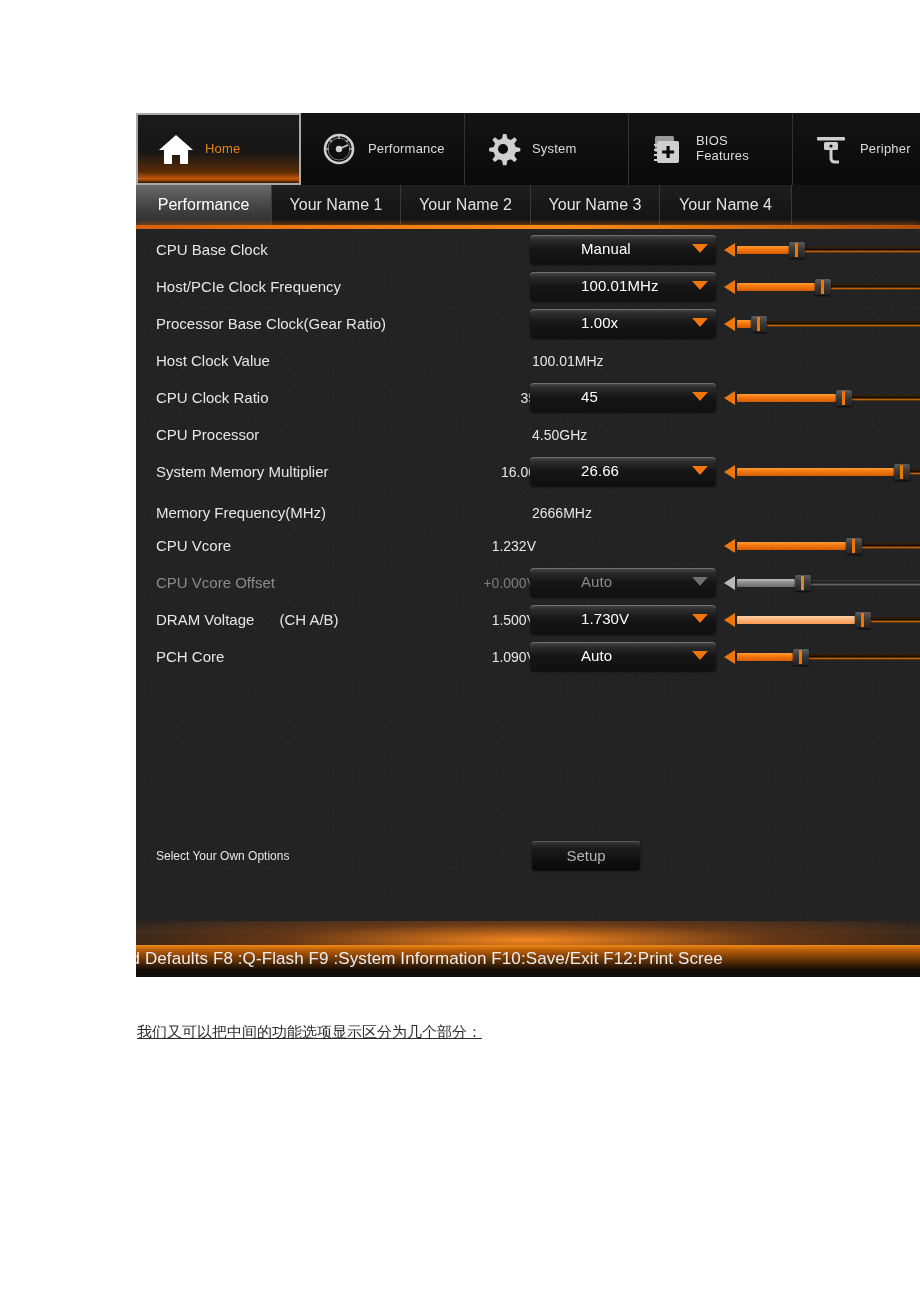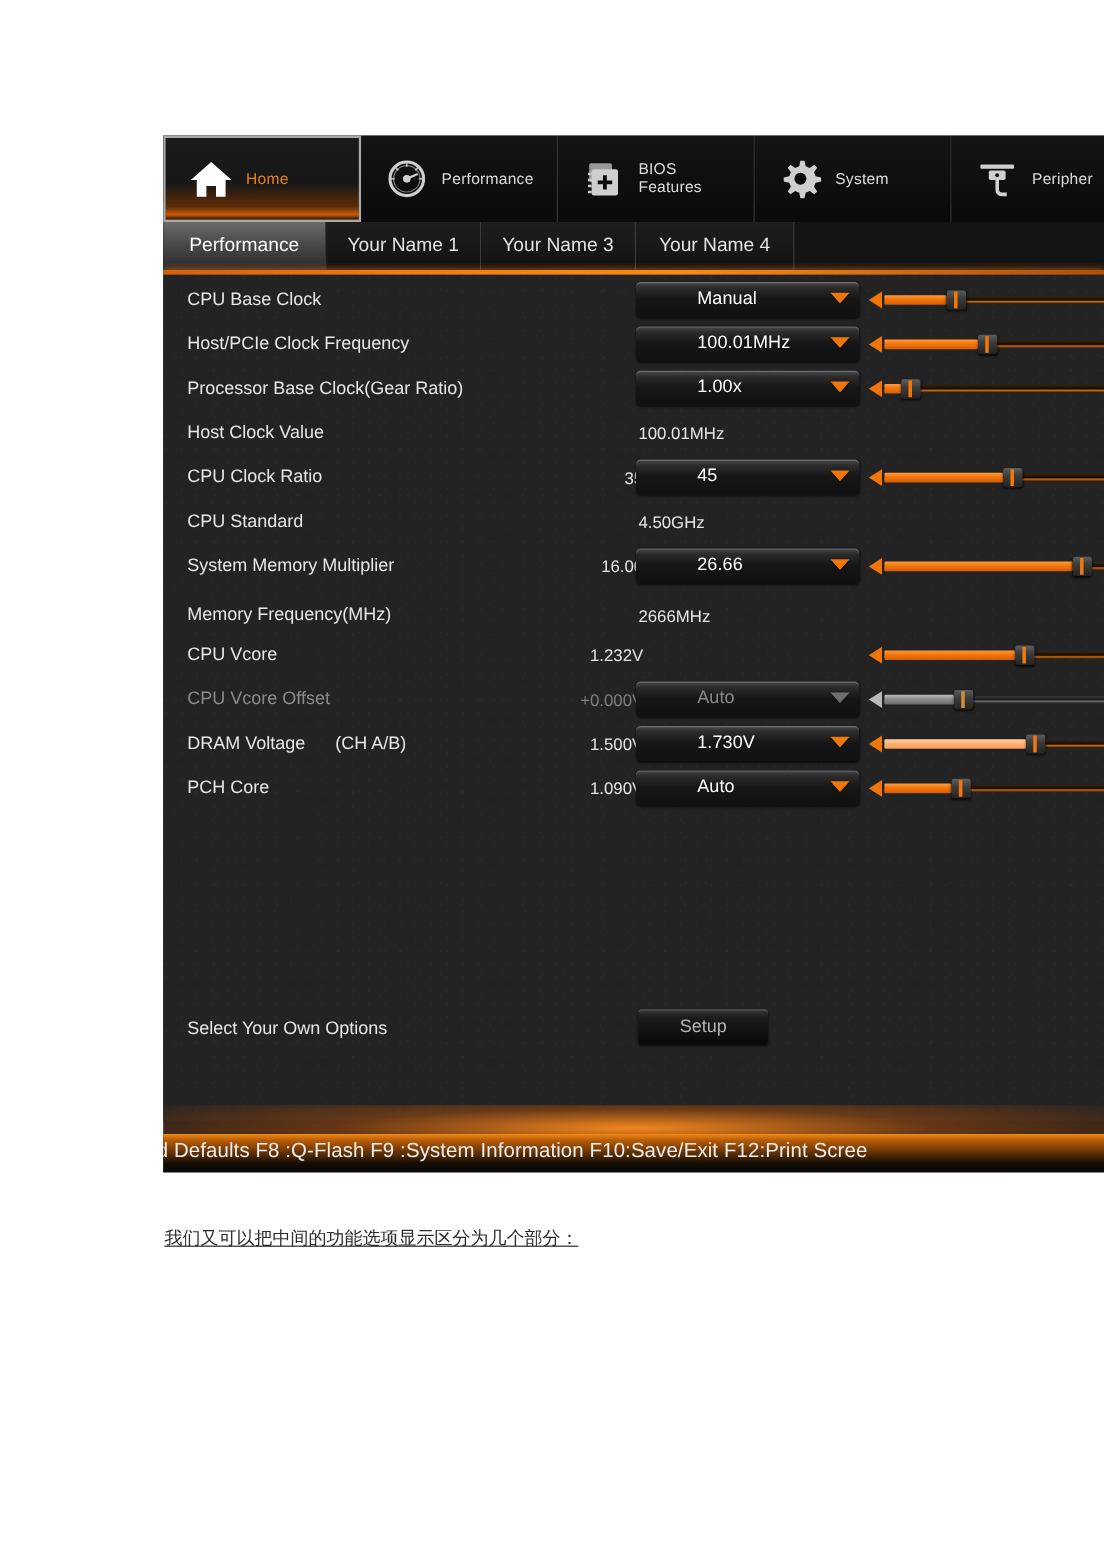--- a/index.html
+++ b/index.html
@@ -249,21 +249,21 @@
     position: absolute;
     left: 0;
     top: 610px;
     width: 784px;
     height: 40px;
   }
   .setup-label {
     position: absolute;
     left: 20px; top: 10px;
     color: #e6e6e6;
-    font-size: 15px;
+    font-size: 12px;
   }
   .setup-btn {
     position: absolute;
     left: 396px;
     top: 2px;
     width: 108px;
     height: 29px;
     border-radius: 3px;
     background: linear-gradient(180deg, #3a3a3a 0%, #1c1c1c 24%, #080808 100%);
     box-shadow: inset 0 1px 0 rgba(255,255,255,.18), 0 1px 2px rgba(0,0,0,.75);
@@ -347,54 +347,55 @@
                 <line x1="29" y1="11" x2="27" y2="13"></line>
                 <line x1="33" y1="20" x2="30" y2="20"></line>
                 <line x1="11" y1="11" x2="13" y2="13"></line>
                 <line x1="7" y1="20" x2="10" y2="20"></line>
               </g>
             </svg></span>
           <span class="nav-label">Performance</span>
         </div>
         <div class="nav-item" style="width: 164px;">
           <span class="nav-icon"><svg width="40" height="40" viewBox="0 0 40 40">
+              <path d="M20 5 l3.4 0 1 4.6 3.4 1.4 3.8-2.7 2.4 2.4 -2.7 3.8 1.4 3.4 4.6 1 0 3.4 -4.6 1 -1.4 3.4 2.7 3.8 -2.4 2.4 -3.8-2.7 -3.4 1.4 -1 4.6 -3.4 0 -1-4.6 -3.4-1.4 -3.8 2.7 -2.4-2.4 2.7-3.8 -1.4-3.4 -4.6-1 0-3.4 4.6-1 1.4-3.4 -2.7-3.8 2.4-2.4 3.8 2.7 3.4-1.4 Z" fill="#cfcfcf"></path>
+              <circle cx="20" cy="20" r="5" fill="#0b0b0b"></circle>
+            </svg></span>
+          <span class="nav-label">System</span>
+        </div>
+        <div class="nav-item" style="width: 164px;">
+          <span class="nav-icon"><svg width="40" height="40" viewBox="0 0 40 40">
               <rect x="8" y="7" width="19" height="16" rx="1.5" fill="#cfcfcf" opacity=".72"></rect>
               <rect x="10" y="12" width="22" height="22" rx="2" fill="#cfcfcf"></rect>
               <g stroke="#cfcfcf" stroke-width="2">
                 <line x1="7" y1="16" x2="10" y2="16"></line>
                 <line x1="7" y1="21" x2="10" y2="21"></line>
                 <line x1="7" y1="26" x2="10" y2="26"></line>
                 <line x1="7" y1="31" x2="10" y2="31"></line>
               </g>
               <path d="M19.5 17 h3.2 v4.4 h4.4 v3.2 h-4.4 v4.4 h-3.2 v-4.4 h-4.4 v-3.2 h4.4 Z" fill="#0b0b0b"></path>
             </svg></span>
           <span class="nav-label">BIOS
 Features</span>
         </div>
-        <div class="nav-item" style="width: 164px;">
-          <span class="nav-icon"><svg width="40" height="40" viewBox="0 0 40 40">
-              <path d="M20 5 l3.4 0 1 4.6 3.4 1.4 3.8-2.7 2.4 2.4 -2.7 3.8 1.4 3.4 4.6 1 0 3.4 -4.6 1 -1.4 3.4 2.7 3.8 -2.4 2.4 -3.8-2.7 -3.4 1.4 -1 4.6 -3.4 0 -1-4.6 -3.4-1.4 -3.8 2.7 -2.4-2.4 2.7-3.8 -1.4-3.4 -4.6-1 0-3.4 4.6-1 1.4-3.4 -2.7-3.8 2.4-2.4 3.8 2.7 3.4-1.4 Z" fill="#cfcfcf"></path>
-              <circle cx="20" cy="20" r="5" fill="#0b0b0b"></circle>
-            </svg></span>
-          <span class="nav-label">System</span>
-        </div>
         <div class="nav-item" style="width: 130px;">
           <span class="nav-icon"><svg width="40" height="40" viewBox="0 0 40 40">
               <rect x="6" y="8" width="28" height="3.6" rx="1" fill="#cfcfcf"></rect>
               <rect x="13" y="13" width="14" height="8" rx="1.5" fill="#cfcfcf"></rect>
               <circle cx="20" cy="17" r="1.6" fill="#0b0b0b"></circle>
               <path d="M20 21 L20 29 Q20 33 24 33 L28 33" fill="none" stroke="#cfcfcf" stroke-width="3"></path>
             </svg></span>
           <span class="nav-label">Peripher</span>
         </div>
       </div>
 
     <div class="subtabs" id="subtabs">
         <div class="subtab active" style="width: 136px;">Performance</div>
         <div class="subtab" style="width: 129px;">Your Name 1</div>
+        <div class="subtab" style="width: 130px;">Your Name 2</div>
         <div class="subtab" style="width: 129px;">Your Name 3</div>
         <div class="subtab" style="width: 132px;">Your Name 4</div>
       </div>
     <div class="subtab-underline"></div>
 
     <div class="content">
       <div id="rows">
           <div class="row" style="top: 4px;">
             <div class="row-label">CPU Base Clock</div>
             <div class="dd">
@@ -446,21 +447,21 @@
               <span class="dd-arrow"></span>
             </div>
             <div class="sl">
               <span class="sl-left"></span>
               <span class="sl-track"></span>
               <span class="sl-fill" style="width: 99px;"></span>
               <span class="sl-knob" style="left: 112px;"></span>
             </div>
           </div>
           <div class="row" style="top: 189px;">
-            <div class="row-label">CPU Standard</div>
+            <div class="row-label">CPU Processor</div>
             <div class="row-static">4.50GHz</div>
           </div>
           <div class="row" style="top: 226px;">
             <div class="row-label">System Memory Multiplier</div>
             <div class="row-cur">16.00</div>
             <div class="dd">
               <span class="dd-text">26.66</span>
               <span class="dd-arrow"></span>
             </div>
             <div class="sl">

